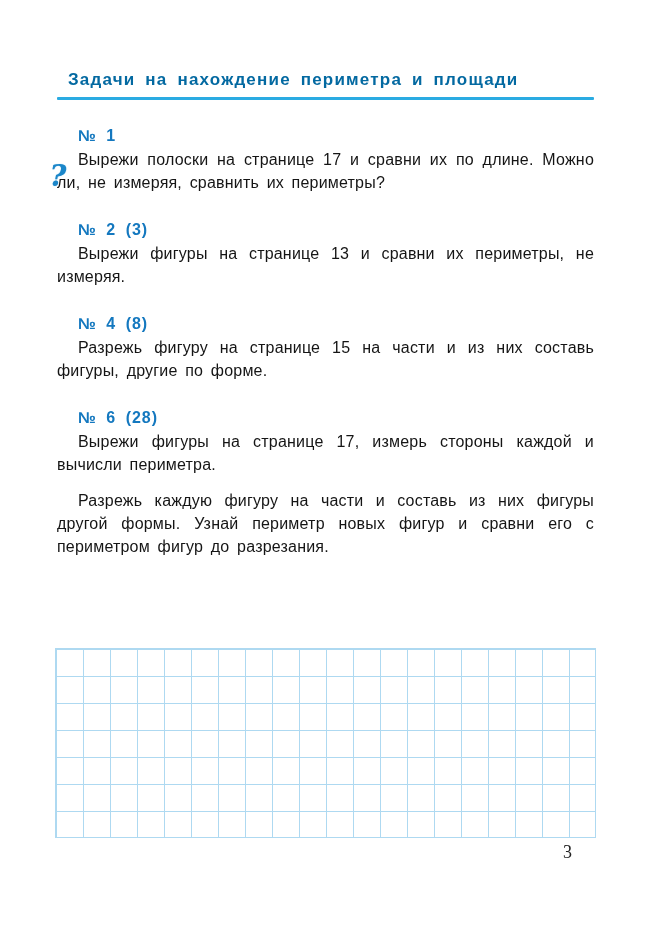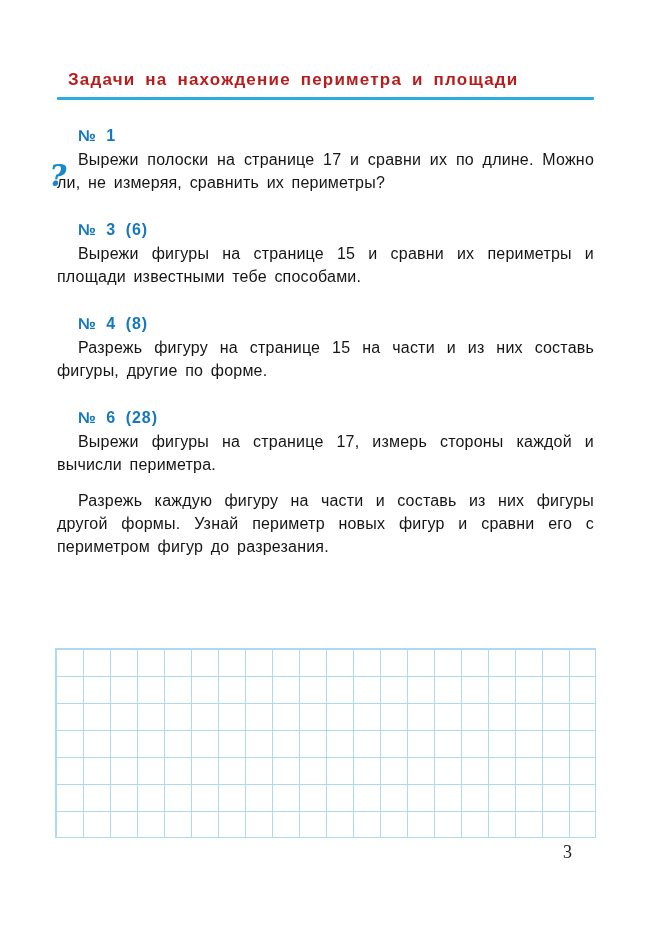--- a/index.html
+++ b/index.html
@@ -17,21 +17,21 @@
     position: absolute;
     left: 57px;
     top: 0;
     width: 537px;
   }
   .title {
     margin-top: 70px;
     margin-left: 11px;
     font-size: 17px;
     font-weight: bold;
-    color: #b91c1c;
+    color: #0369a1;
     letter-spacing: 1.2px;
     word-spacing: 4px;
   }
   .title-rule {
     margin-top: 7px;
     height: 3px;
     background: #2aabe2;
     border-radius: 1px;
   }
   .task-number {
@@ -102,27 +102,27 @@
     <div class="title-rule"></div>
 
     <div>
       <div class="task-number">№ 1</div>
       <div class="para">
         <span class="q-icon">?</span>
         <span>Вырежи полоски на странице 17 и сравни их по длине. Можно ли, не измеряя, сравнить их периметры?</span>
       </div>
     </div>
 
-
     <div>
-      <div class="task-number">№ 3 (6)</div>
+      <div class="task-number">№ 2 (3)</div>
       <div class="para">
-        <span>Вырежи фигуры на странице 15 и сравни их периметры и площади известными тебе способами.</span>
+        <span>Вырежи фигуры на странице 13 и сравни их периметры, не измеряя.</span>
       </div>
     </div>
+
 
     <div>
       <div class="task-number">№ 4 (8)</div>
       <div class="para">
         <span>Разрежь фигуру на странице 15 на части и из них составь фигуры, другие по форме.</span>
       </div>
     </div>
 
     <div>
       <div class="task-number">№ 6 (28)</div>

